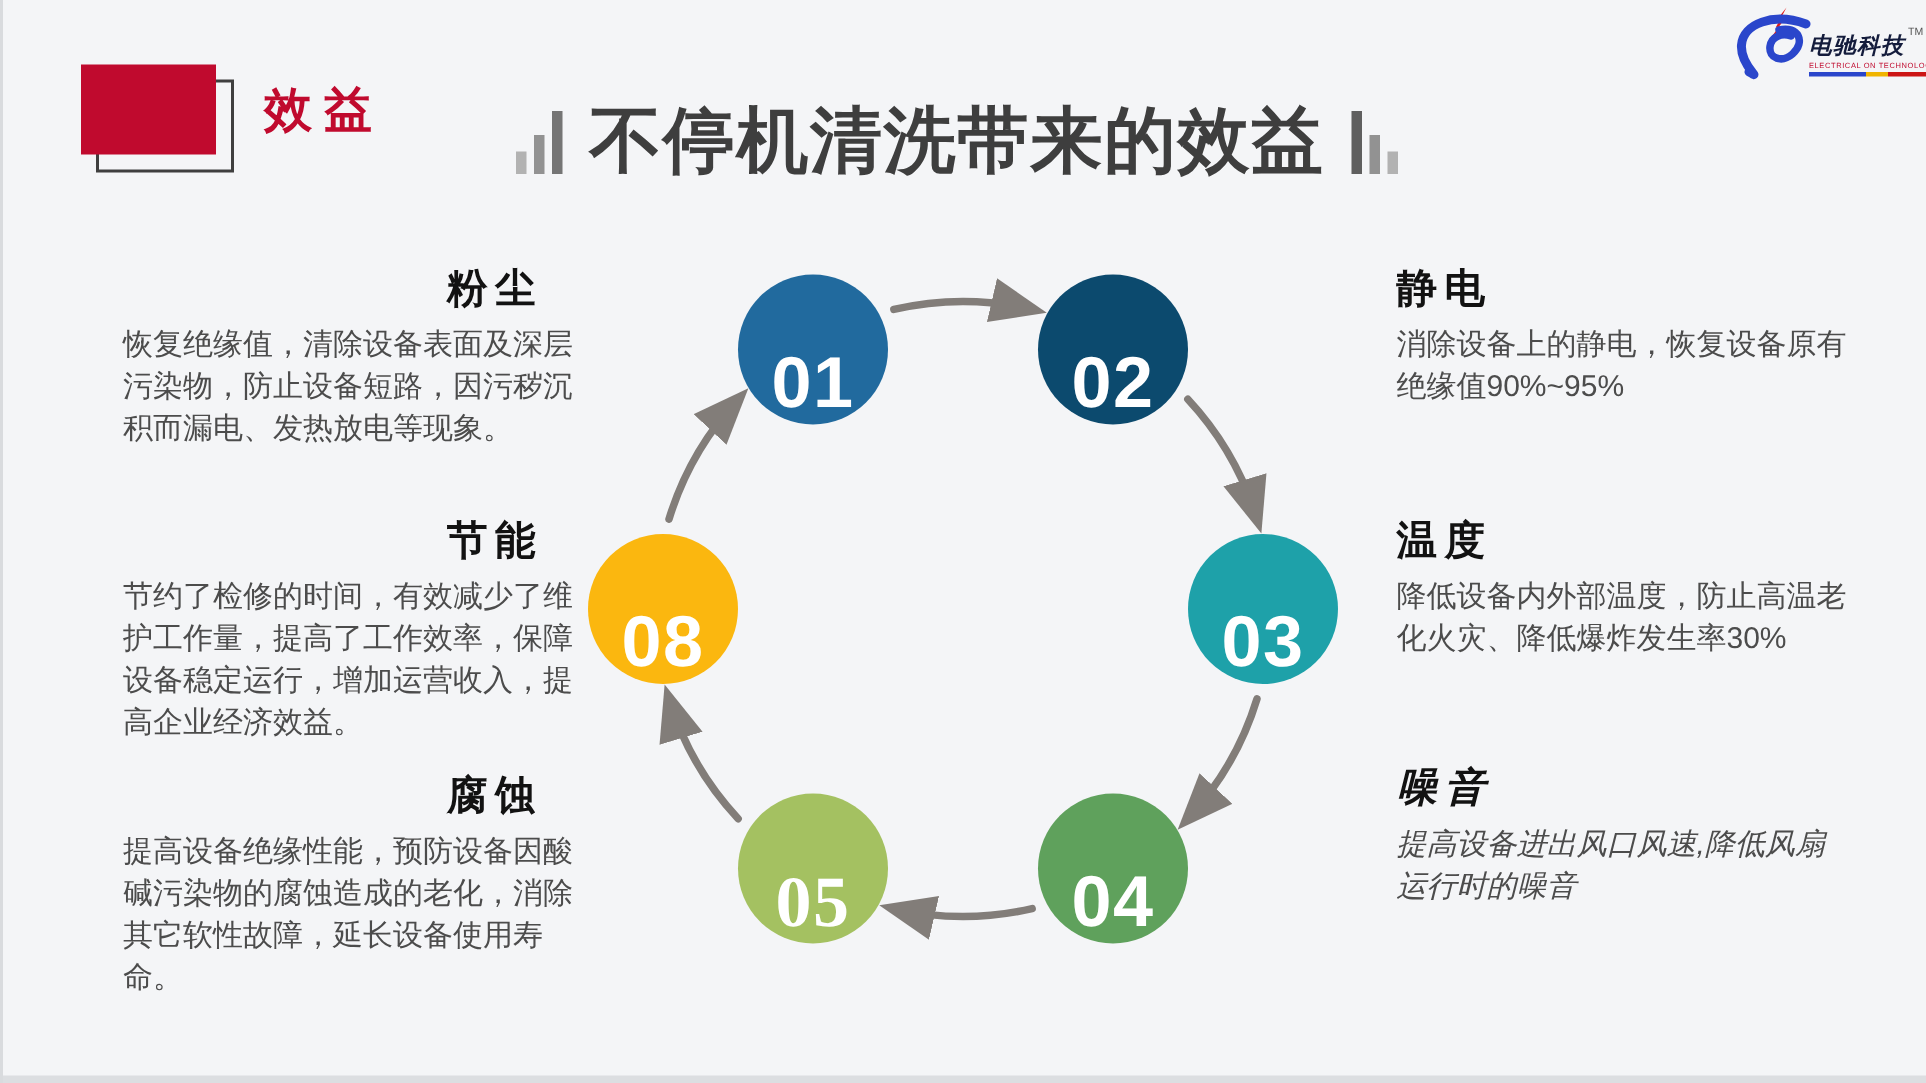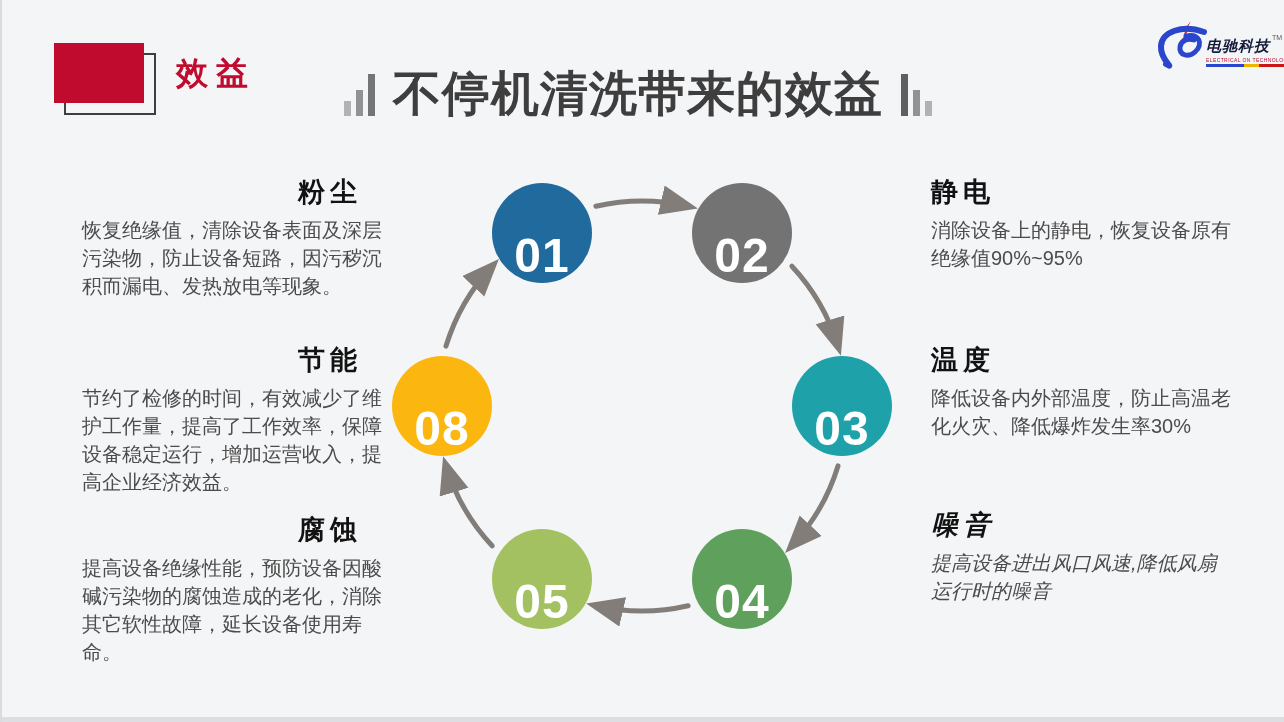--- a/index.html
+++ b/index.html
@@ -46,21 +46,21 @@
   .benefit{position:absolute;}
   .benefit h3{margin:0;font-size:27px;line-height:32px;font-weight:bold;color:#121212;letter-spacing:5px;}
   .benefit p{margin:8px 0 0;font-size:20px;line-height:28px;color:#4c4c4c;}
   .bleft{left:80px;width:312px;}
   .bleft h3{text-align:right;padding-right:32px;}
   .bright{left:929px;width:301px;}
   .lb0{top:176px;} .lb1{top:344px;} .lb2{top:514px;}
   .rb0{top:176px;} .rb1{top:344px;} .rb2{top:509px;font-style:italic;}
 
   
-  .logo{position:absolute;right:8px;top:20px;width:124px;height:54px;display:flex;align-items:center;}
+  .logo{position:absolute;right:8px;top:4px;width:124px;height:54px;display:flex;align-items:center;}
   .logo-mark{flex:0 0 auto;}
   .logo-text{display:flex;flex-direction:column;margin-left:-6px;margin-top:10px;}
   .logo-brand-row{display:flex;align-items:flex-start;}
   .logo-brand{font-size:15px;font-weight:bold;color:#141c3c;font-style:italic;letter-spacing:1px;white-space:nowrap;font-family:"Liberation Serif","DejaVu Serif",serif;}
   .logo-tm{font-size:7px;color:#555;margin-left:2px;margin-top:-3px;}
   .logo-tagline{font-size:5px;color:#C00A2E;letter-spacing:0.4px;white-space:nowrap;margin-top:1px;}
   .logo-stripe{height:3px;margin-top:1px;background:linear-gradient(90deg,#2a46cb 0%,#2a46cb 45%,#f0b400 45%,#f0b400 62%,#cc1515 62%,#cc1515 100%);}
 </style>
 </head>
 <body>
@@ -99,30 +99,30 @@
         <path d="M409.9 120.2 A205 205 0 0 1 456.0 200.1" marker-end="url(#arrh)"></path>
         <path d="M456.0 319.9 A205 205 0 0 1 409.9 399.8" marker-end="url(#arrh)"></path>
         <path d="M306.1 459.7 A205 205 0 0 1 213.9 459.7" marker-end="url(#arrh)"></path>
         <path d="M110.1 399.8 A205 205 0 0 1 64.0 319.9" marker-end="url(#arrh)"></path>
         <path d="M64.0 200.1 A205 205 0 0 1 110.1 120.2" marker-end="url(#arrh)"></path>
       </g>
     </svg>
     <div class="circle c0" style="background: rgb(33, 106, 158);">
         <span>01</span>
       </div>
-    <div class="circle c1" style="background: #737373;">
+    <div class="circle c1" style="background: #0c4a6e;">
         <span>02</span>
       </div>
     <div class="circle c2" style="background: rgb(30, 161, 169);">
         <span>03</span>
       </div>
     <div class="circle c3" style="background: rgb(95, 161, 92);">
         <span>04</span>
       </div>
-    <div class="circle c4" style="background: rgb(164, 193, 97);">
+    <div class="circle c4" style="background: rgb(164, 193, 97); font-family: Liberation Serif, serif;">
         <span>05</span>
       </div>
     <div class="circle c5" style="background: rgb(251, 183, 15);">
         <span>08</span>
       </div>
   </div>
 
   <div class="benefit bleft lb0">
     <h3>粉尘</h3>
     <p>恢复绝缘值，清除设备表面及深层污染物，防止设备短路，因污秽沉积而漏电、发热放电等现象。</p>

